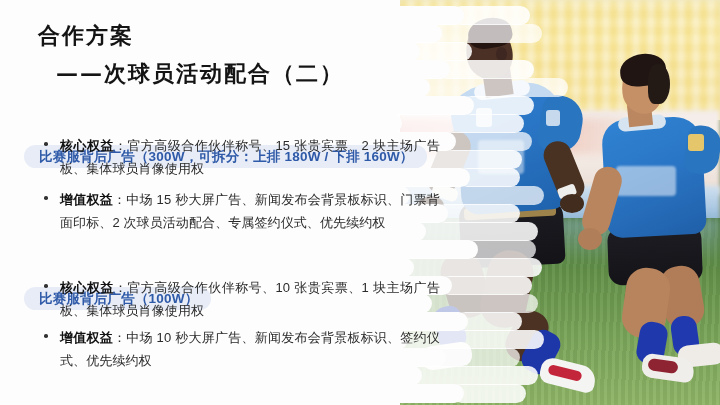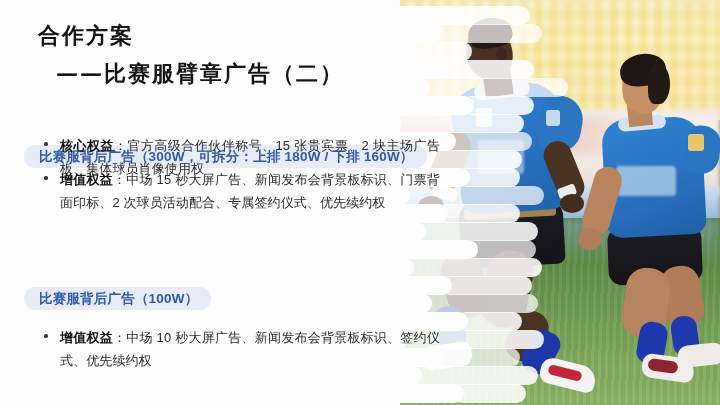--- a/index.html
+++ b/index.html
@@ -160,21 +160,21 @@
     background:#333;
   }
   .btxt{
     color:#2b2b2b;font-size:13px;line-height:23px;letter-spacing:.1px;
     text-align:justify;
   }
   .btxt b{font-weight:bold;color:#111;}
   .btxt .sep{font-weight:normal;color:#2b2b2b;}
 
   #b1{top:126px;}
-  #b2{top:160px;}
+  #b2{top:180px;}
   #b3{top:268px;}
   #b4{top:318px;}
 </style>
 </head>
 <body>
 
 <div class="slide">
 
   <div class="photo">
     <div class="ph-stands"></div>
@@ -278,41 +278,47 @@
       <div class="rb" style="left: 410px; top: 366px; width: 128px;"></div>
       <div class="rb solid" style="left: 380px; top: 366px; width: 42px;"></div>
       <div class="rb" style="left: 452px; top: 384px; width: 74px;"></div>
       <div class="rb solid" style="left: 380px; top: 384px; width: 84px;"></div>
     </div>
 
   <div class="pane">
 
     <div class="title">
       <span>合作方案</span>
-      <span class="ln2">——比赛服臂章广告（二）</span>
+      <span class="ln2">——次球员活动配合（二）</span>
     </div>
 
     <div class="pill" id="pill1">比赛服背后广告（300W，可拆分：上排 180W / 下排 160W）</div>
 
     <div class="bullets" id="b1">
       <div class="bullet">
         <span class="dot"></span>
         <div class="btxt"><b>核心权益</b><span class="sep">：</span><span>官方高级合作伙伴称号、15 张贵宾票、2 块主场广告板、集体球员肖像使用权</span></div>
       </div>
     </div>
 
     <div class="bullets" id="b2">
       <div class="bullet">
         <span class="dot"></span>
         <div class="btxt"><b>增值权益</b><span class="sep">：</span><span>中场 15 秒大屏广告、新闻发布会背景板标识、门票背面印标、2 次球员活动配合、专属签约仪式、优先续约权</span></div>
       </div>
     </div>
 
     <div class="pill" id="pill2">比赛服背后广告（100W）</div>
 
+    <div class="bullets" id="b3">
+      <div class="bullet">
+        <span class="dot"></span>
+        <div class="btxt"><b>核心权益</b><span class="sep">：</span><span>官方高级合作伙伴称号、10 张贵宾票、1 块主场广告板、集体球员肖像使用权</span></div>
+      </div>
+    </div>
 
     <div class="bullets" id="b4">
       <div class="bullet">
         <span class="dot"></span>
         <div class="btxt"><b>增值权益</b><span class="sep">：</span><span>中场 10 秒大屏广告、新闻发布会背景板标识、签约仪式、优先续约权</span></div>
       </div>
     </div>
 
   </div>
 </div>

